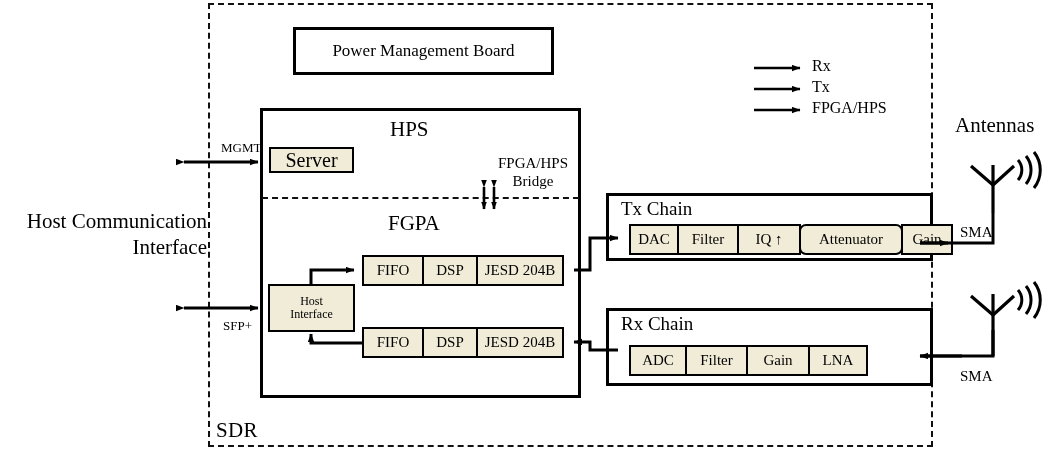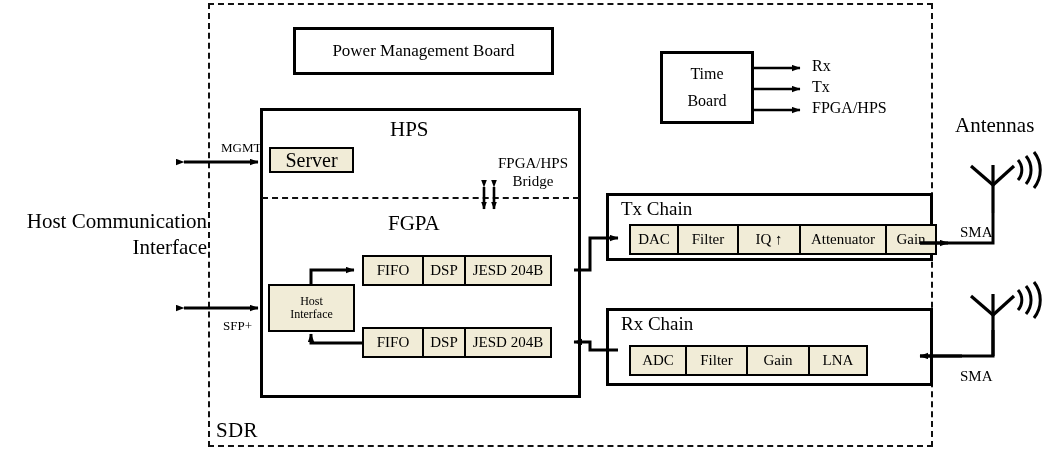--- a/index.html
+++ b/index.html
@@ -128,21 +128,21 @@
 
   
   .chain-row {
     display: flex;
     height: 31px;
   }
   .chain-row .fill-box { height: 100%; font-size: 15px; }
   #fifo-row-tx { left: 362px; top: 255px; }
   #fifo-row-rx { left: 362px; top: 327px; }
   .seg-fifo { width: 62px; }
-  .seg-dsp  { width: 44px; margin-left: -2px; }
+  .seg-dsp  { width: 56px; margin-left: -2px; }
   .seg-jesd { width: 88px; margin-left: -2px; }
 
   
   #tx-chain-box { left: 606px; top: 193px; width: 327px; height: 68px; }
   #rx-chain-box { left: 606px; top: 308px; width: 327px; height: 78px; }
   .chain-title {
     position: absolute;
     left: 12px;
     top: 2px;
     font-size: 19px;
@@ -151,21 +151,21 @@
     position: absolute;
     display: flex;
     height: 31px;
   }
   .chain-strip .fill-box { height: 100%; font-size: 15px; text-align: right; }
   #tx-strip { left: 20px; top: 28px; }
   #rx-strip { left: 20px; top: 34px; }
   .seg-dac { width: 50px; }
   .seg-filt { width: 62px; margin-left: -2px; }
   .seg-iq { width: 64px; margin-left: -2px; }
-  .seg-atten { width: 88px; margin-left: -2px; }
+  .seg-atten { width: 104px; margin-left: -2px; border-radius: 7px; }
   .seg-gain { width: 52px; margin-left: -2px; }
   .seg-adc { width: 58px; }
   .seg-rfilt { width: 63px; margin-left: -2px; }
   .seg-riq { width: 64px; margin-left: -2px; }
   .seg-rgain { width: 64px; margin-left: -2px; }
   .seg-lna { width: 60px; margin-left: -2px; }
 
   
   #host-comm-label {
     left: 2px;
@@ -201,24 +201,20 @@
 
 <div id="root">
 
   <div class="abs" id="sdr-boundary"></div>
   <div class="abs" id="sdr-label">SDR</div>
 
   <div class="abs solid-box" id="power-board">
     <span>Power Management Board</span>
   </div>
 
-  <div class="abs solid-box" id="time-board">
-    <span>Time</span>
-    <span>Board</span>
-  </div>
   <div class="abs tb-out-label" style="left:812px; top:57px;">Rx</div>
   <div class="abs tb-out-label" style="left:812px; top:78px;">Tx</div>
   <div class="abs tb-out-label" style="left:812px; top:99px;">FPGA/HPS</div>
 
   <div class="abs solid-box" id="sdr-main"></div>
   <div class="abs" id="hps-divider"></div>
   <div class="abs" id="hps-title">HPS</div>
   <div class="abs" id="fpga-title">FGPA</div>
   <div class="abs" id="bridge-label">
     <div>FPGA/HPS</div>

